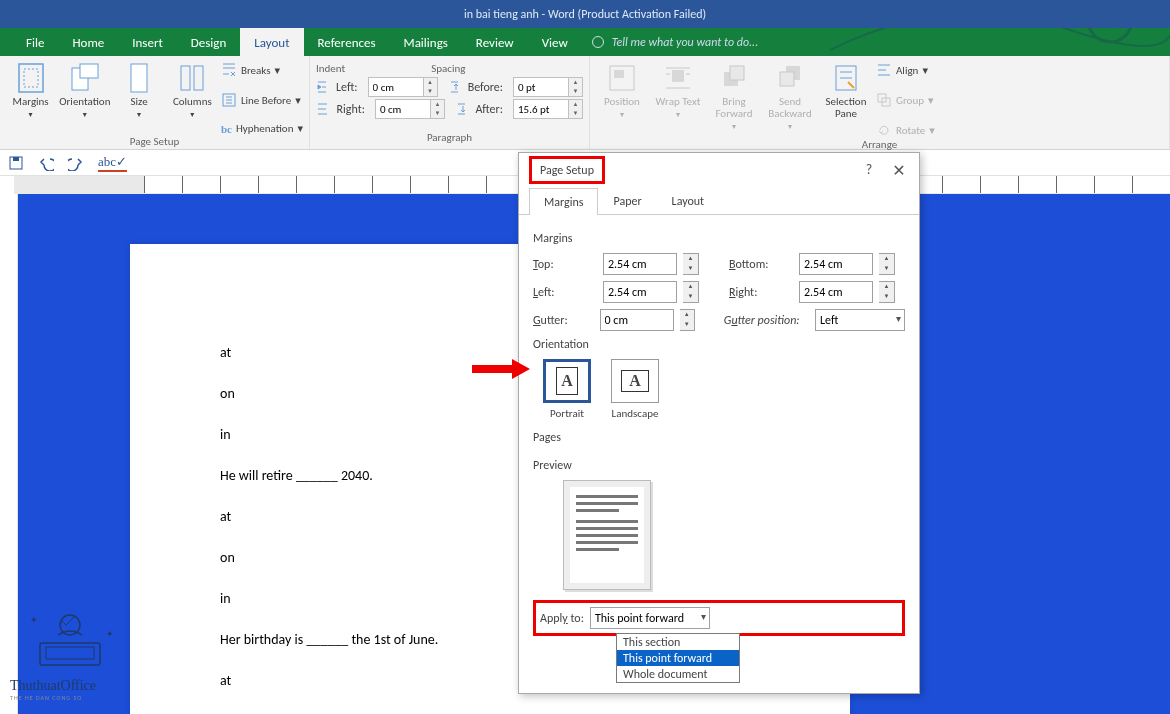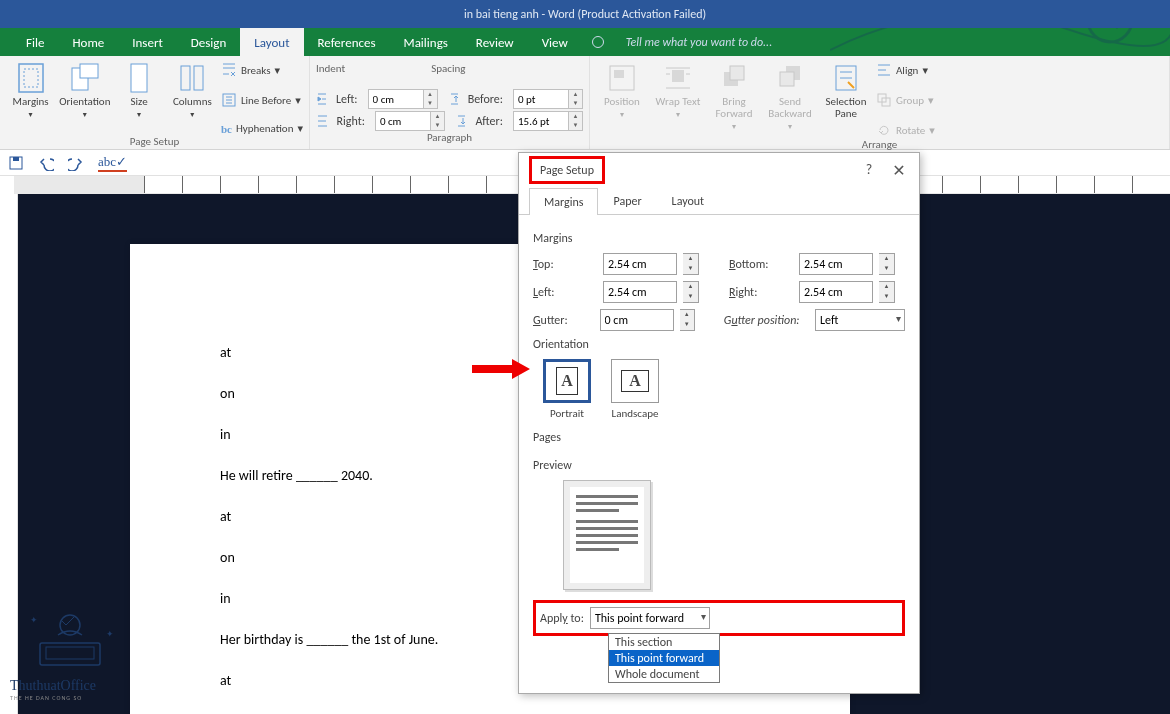--- a/index.html
+++ b/index.html
@@ -6,51 +6,51 @@
 body { width: 1170px; height: 714px; background: #fff; overflow: hidden; position: relative; font-size: 12px; color: #444; }
 
 
 .titlebar { height: 28px; background: #2b579a; color: #fff; display: flex; align-items: center; justify-content: center; position: relative; }
 .titlebar .title { font-size: 12px; color: #e0e8f3; }
 
 
 .ribtabs { height: 28px; background: #15803d; display: flex; align-items: stretch; padding-left: 12px; }
 .ribtabs .tab { color: #fff; padding: 7px 14px 0; font-size: 13px; cursor: pointer; }
 .ribtabs .tab.active { background: #f3f3f3; color: #2b579a; }
-.ribtabs .tell { color: #cddaec; padding: 7px 10px; font-style: italic; display:flex; align-items:center; gap:22px;}
+.ribtabs .tell { color: #cddaec; padding: 7px 10px; font-style: italic; display:flex; align-items:center; gap:8px;}
 .bulb { width:12px;height:12px;border:1px solid #cddaec;border-radius:50%;position:relative;}
 
 
 .ribbon { height: 94px; background: #f3f3f3; border-bottom: 1px solid #d4d4d4; display: flex; }
 .group { border-right: 1px solid #e1e1e1; padding: 4px 6px 2px; display: flex; flex-direction: column; justify-content: space-between; }
 .group-label { text-align: center; font-size: 11px; color: #666; height: 16px; }
 .gbody { display: flex; gap: 4px; flex: 1; }
 .bigbtn { display: flex; flex-direction: column; align-items: center; justify-content: flex-start; width: 52px; padding-top: 2px; color: #444; gap: 2px; }
 .bigbtn.disabled { color: #b0b0b0; }
 .bigbtn .ic { width: 32px; height: 32px; }
 .bigbtn span { font-size: 11px; text-align: center; line-height: 1.1; }
 .smallstack { display: flex; flex-direction: column; gap: 14px; font-size: 11px; color: #444; padding-top: 2px; }
 .smallrow { display: flex; align-items: center; gap: 4px; white-space: nowrap; }
 .spin { display: flex; align-items: center; }
 .spin input { width: 56px; height: 20px; border: 1px solid #c0c0c0; font-size: 11px; padding: 0 4px; background:#fff;}
 .spin .arrows { width: 14px; height: 20px; border: 1px solid #c0c0c0; border-left: none; display: flex; flex-direction: column;background:#f0f0f0; }
 .spin .arrows div { flex:1; font-size:6px; text-align:center; line-height:8px; color:#666;}
-.indlabel { font-size:11px; color:#666; margin-bottom:12px;}
+.indlabel { font-size:11px; color:#666; margin-bottom:0;}
 
 
 .qat { height: 26px; background: #fff; border-bottom: 1px solid #e1e1e1; display: flex; align-items: center; padding: 0 8px; gap: 14px; color: #2b579a; }
 .qat .qic { width:16px; height:16px; }
 
 
 .ruler { height: 18px; background: #fff; border-bottom: 1px solid #e9e9e9; position: relative; margin-left:14px;}
 .ruler-inner { position:absolute; left:130px; right:0; height:100%; background:repeating-linear-gradient(90deg,#666 0,#666 1px,transparent 1px,transparent 38px); }
 .ruler-grey { position:absolute; left:0; width:130px; height:100%; background:#e9e9e9;}
 
 
-.docarea { position: absolute; top: 194px; left: 0; right: 0; bottom: 0; background: #0f172a; }
+.docarea { position: absolute; top: 194px; left: 0; right: 0; bottom: 0; background: #1d4ed8; }
 .vruler { position:absolute; left:0; top:0; width:18px; height:100%; background:#fff; border-right:1px solid #e1e1e1;}
 .page { position: absolute; left: 130px; top: 50px; width: 720px; min-height: 600px; background: #fff; box-shadow: 0 0 6px rgba(0,0,0,.15); padding: 100px 90px 40px 90px; }
 .page p { font-size: 14px; color: #000; margin: 0 0 24px 0; font-family: Calibri, sans-serif; }
 
 
 .dialog { position: absolute; left: 518px; top: 152px; width: 402px; background: #fff; border: 1px solid #aaa; box-shadow: 2px 2px 8px rgba(0,0,0,.25); font-size: 12px; }
 .dlg-title { height: 34px; display: flex; align-items: center; padding: 0 10px; position: relative; }
 .dlg-title-text { border: 3px solid #e00; padding: 4px 8px; font-size: 12px; background:#fff;}
 .dlg-title .help, .dlg-title .close { position: absolute; top: 8px; font-size: 14px; color: #555; width:20px; text-align:center; cursor:pointer;}
 .dlg-title .help { right: 40px; }
@@ -423,21 +423,21 @@
           <div class="pl"></div>
           <div class="pl" style="width:70%"></div>
         </div>
     </div>
 
     <div class="applyrow">
       <label>Appl<u>y</u> to:</label>
       <span class="selwrap"><input class="dsel" value="This point forward" style=""></span>
     </div>
 
-    <div class="dropdown-open" style="left:75px; width:112px; margin-top:-3px; position:relative;">
+    <div class="dropdown-open" style="left:83px; width:124px; margin-top:-3px; position:relative;">
       <div>This section</div>
       <div class="hl">This point forward</div>
       <div>Whole document</div>
     </div>
   </div>
 
 </div>
 
 <div class="wm">
   <svg class="wmimg" viewBox="0 0 120 70">

